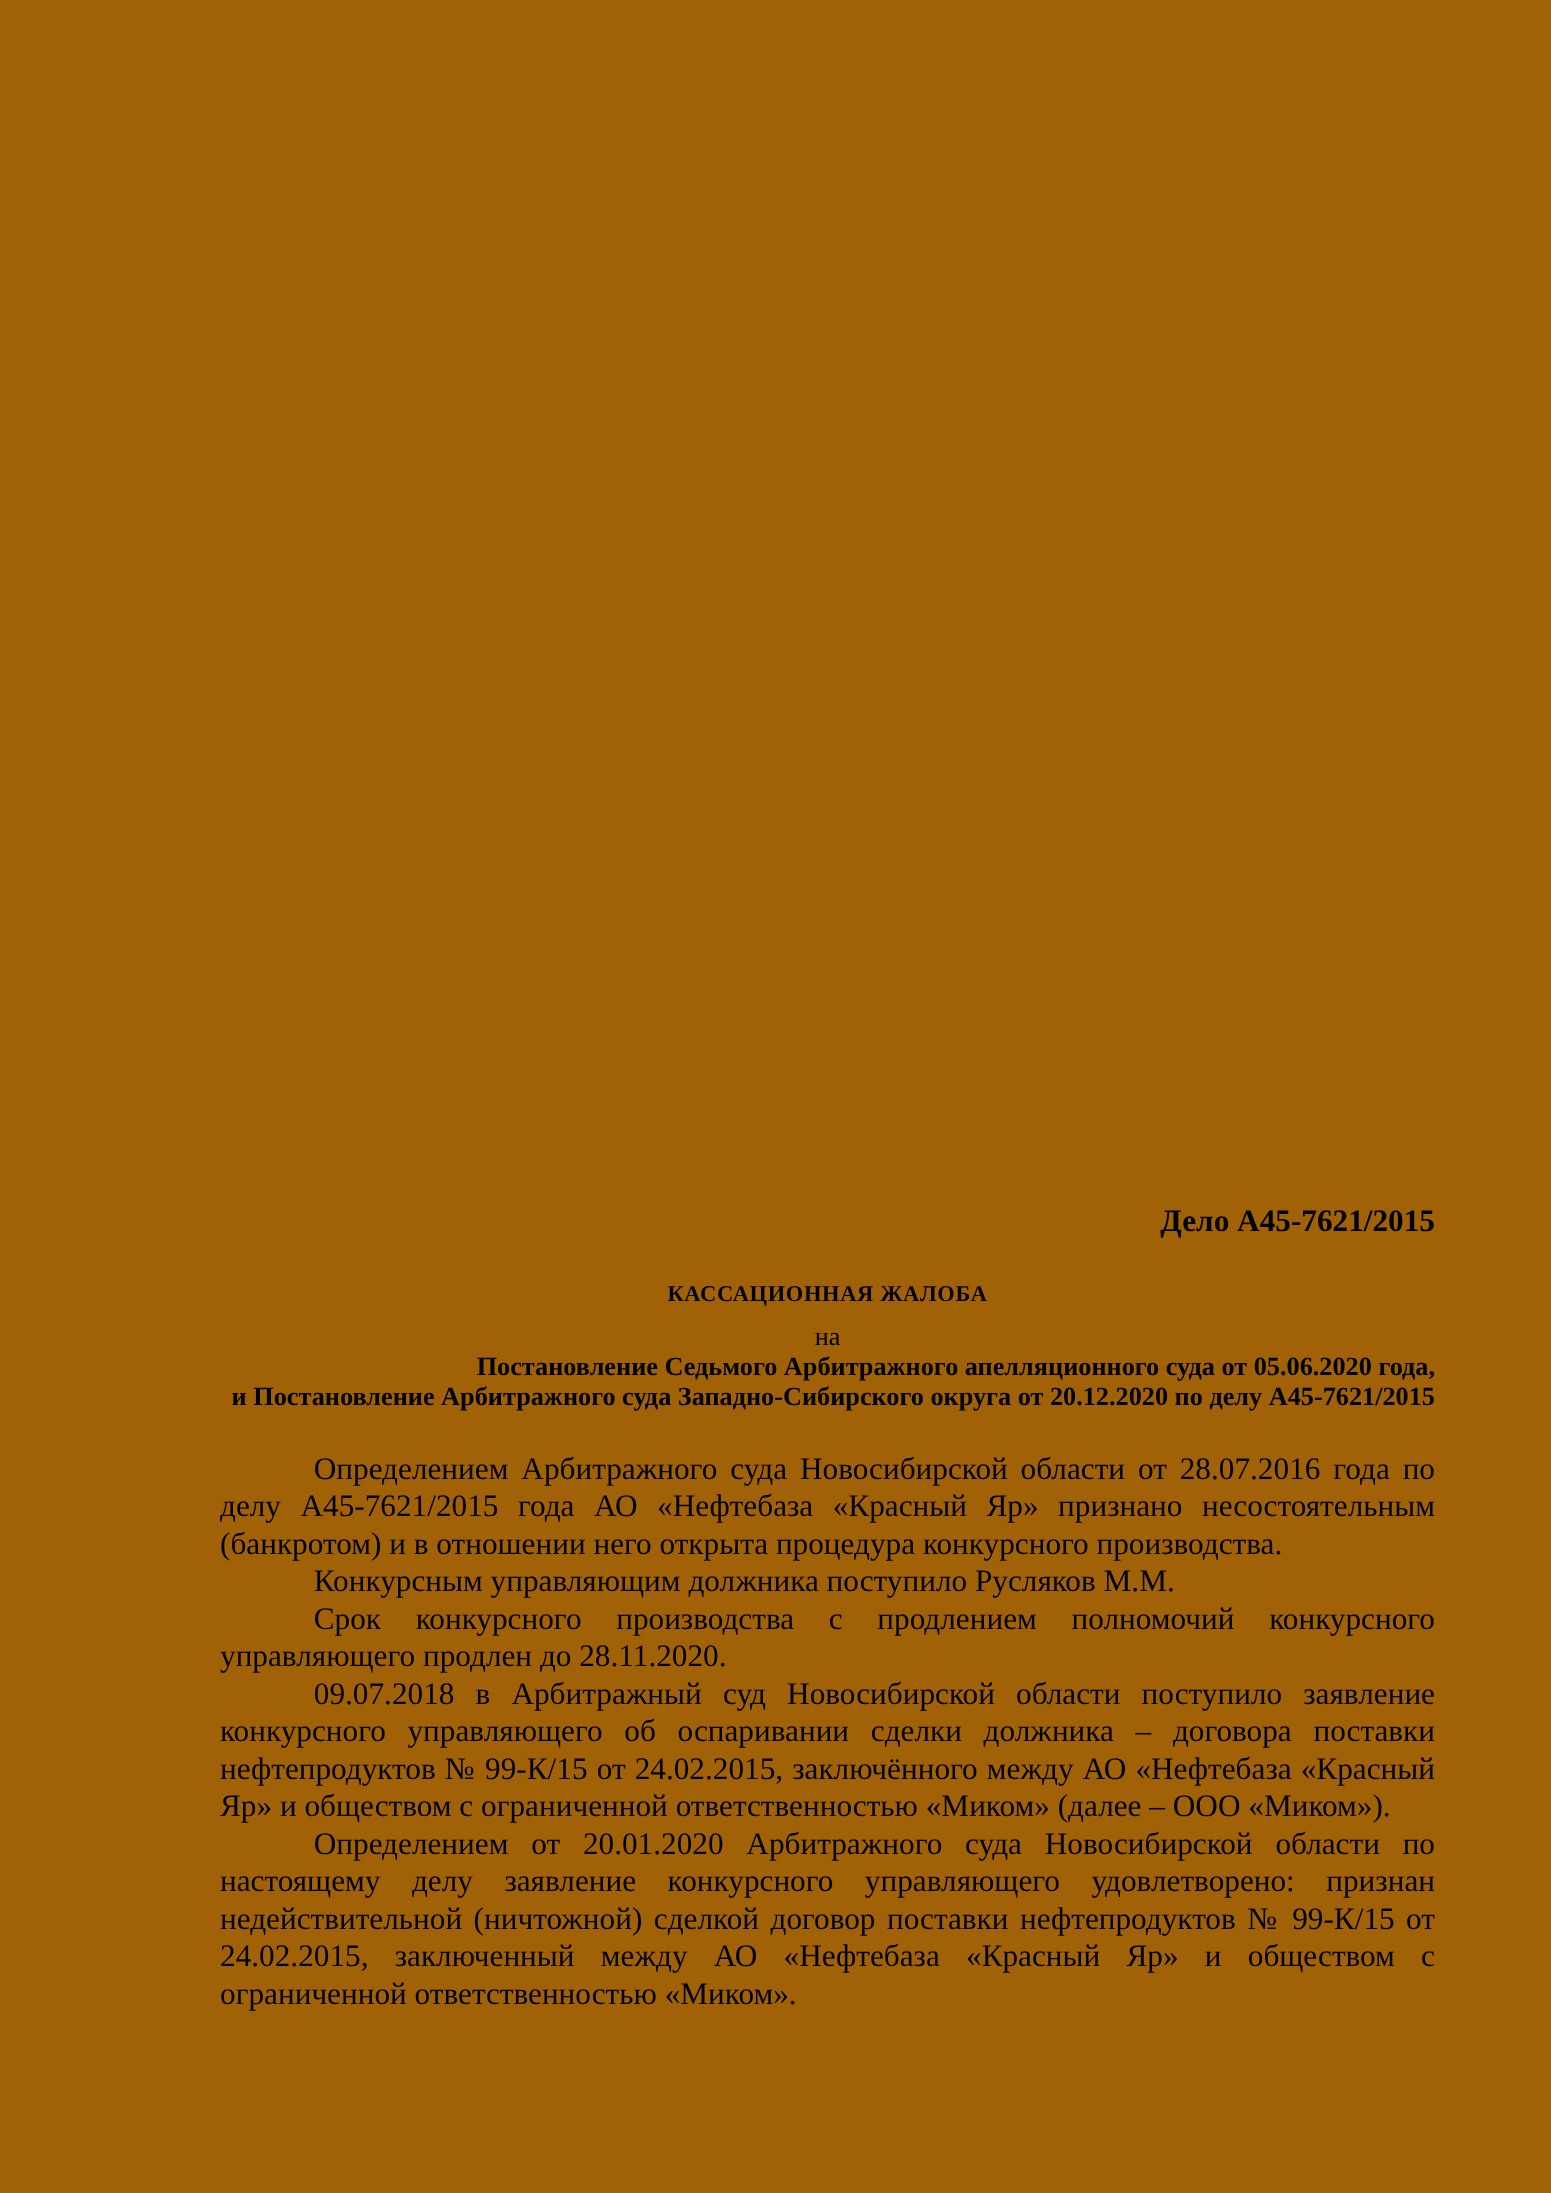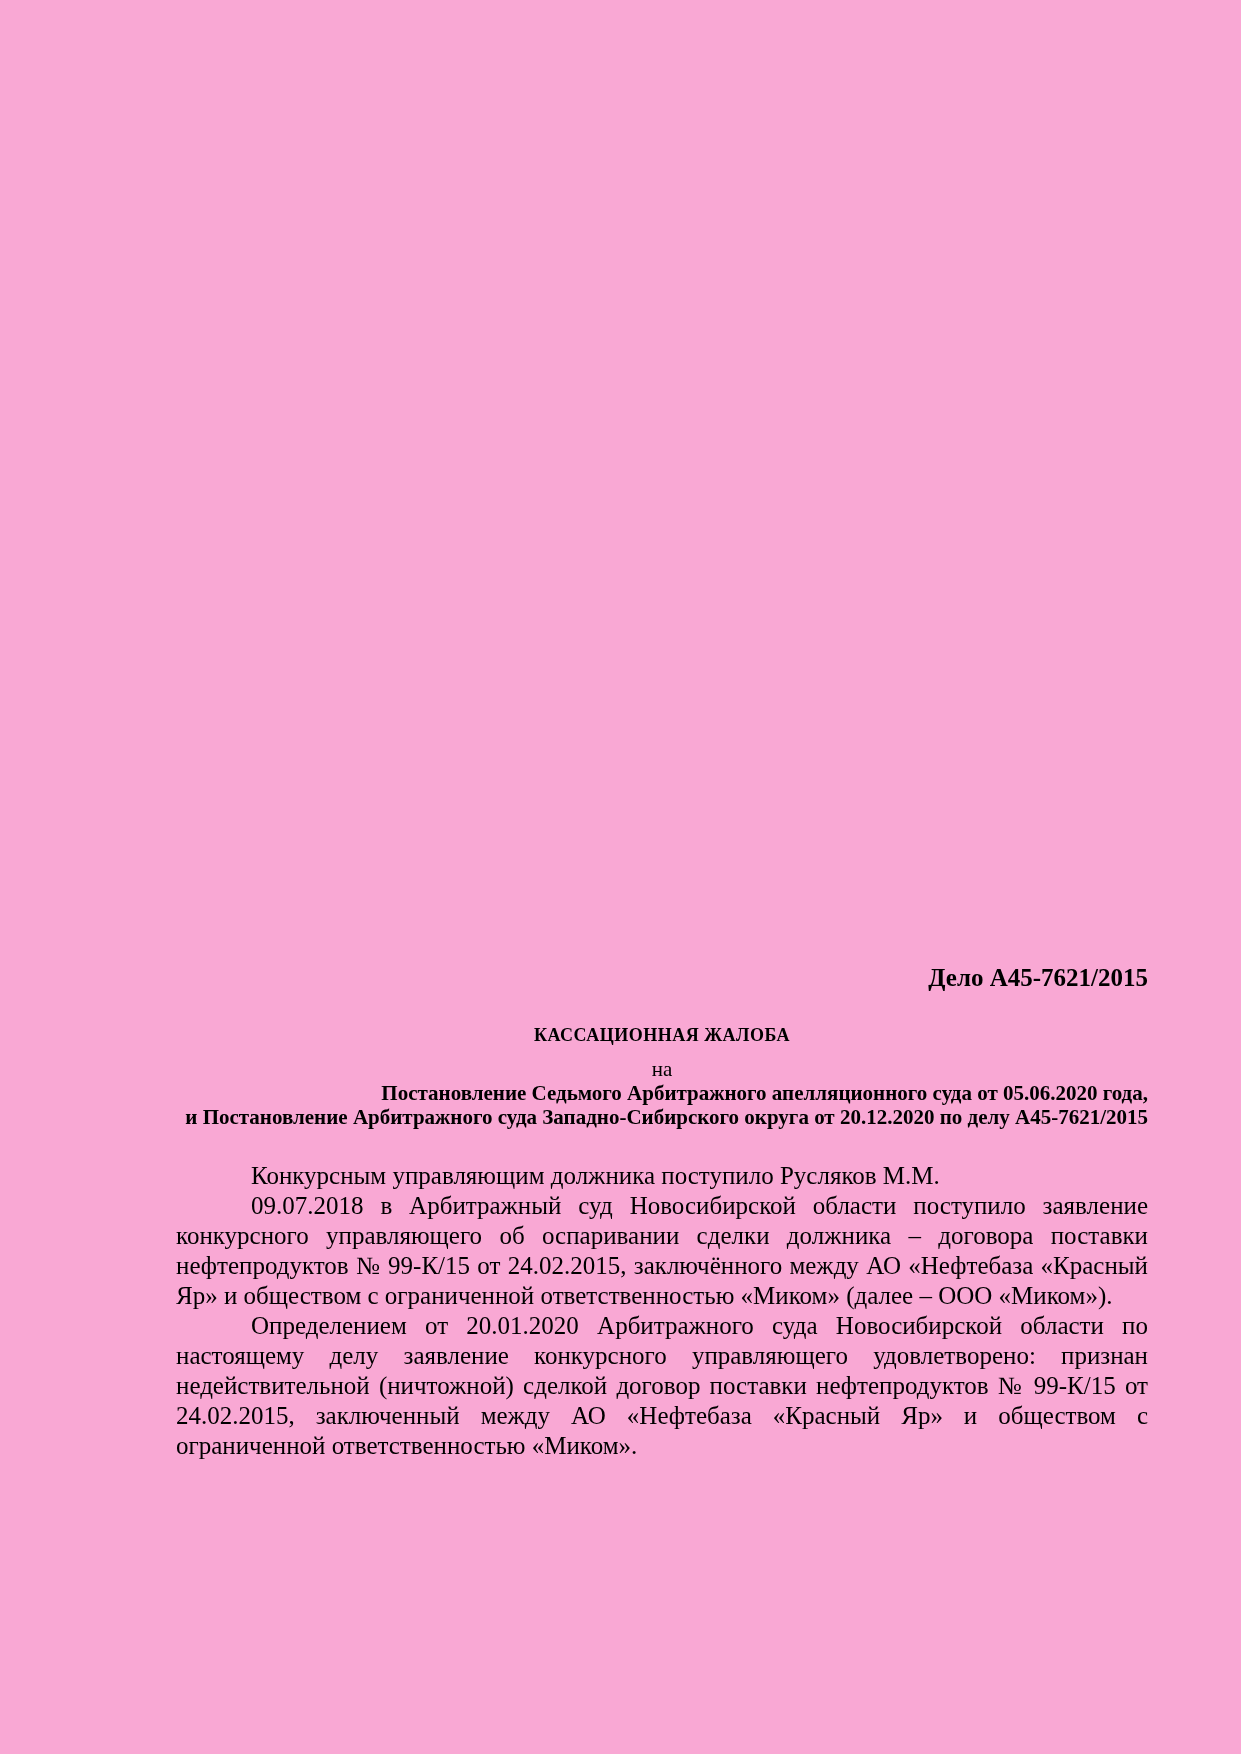--- a/index.html
+++ b/index.html
@@ -4,21 +4,21 @@
 <style>
   html, body {
     margin: 0;
     padding: 0;
     background: #ffffff;
   }
   .page {
     position: relative;
     width: 1241px;
     height: 1754px;
-    background: #f9a8d4;
+    background: #a16207;
     font-family: "Liberation Serif", "DejaVu Serif", serif;
     color: #000000;
     overflow: hidden;
   }
   .content {
     position: absolute;
     left: 176px;
     right: 93px;
     top: 963px;
   }
@@ -71,19 +71,21 @@
 
     <div class="doc-title">КАССАЦИОННАЯ ЖАЛОБА</div>
 
     <div class="doc-preposition">на</div>
 
     <div class="doc-subtitle">Постановление Седьмого Арбитражного апелляционного суда от 05.06.2020 года,</div>
 
     <div class="doc-subtitle">и Постановление Арбитражного суда Западно-Сибирского округа от 20.12.2020 по делу А45-7621/2015</div>
 
     <div class="body-text">
+      <p>Определением Арбитражного суда Новосибирской области от 28.07.2016 года по делу А45-7621/2015 года АО «Нефтебаза «Красный Яр» признано несостоятельным (банкротом) и в отношении него открыта процедура конкурсного производства.</p>
       <p>Конкурсным управляющим должника поступило Русляков М.М.</p>
+      <p>Срок конкурсного производства с продлением полномочий конкурсного управляющего продлен до 28.11.2020.</p>
       <p>09.07.2018 в Арбитражный суд Новосибирской области поступило заявление конкурсного управляющего об оспаривании сделки должника – договора поставки нефтепродуктов № 99-К/15 от 24.02.2015, заключённого между АО «Нефтебаза «Красный Яр» и обществом с ограниченной ответственностью «Миком» (далее – ООО «Миком»).</p>
       <p>Определением от 20.01.2020 Арбитражного суда Новосибирской области по настоящему делу заявление конкурсного управляющего удовлетворено: признан недействительной (ничтожной) сделкой договор поставки нефтепродуктов № 99-К/15 от 24.02.2015, заключенный между АО «Нефтебаза «Красный Яр» и обществом с ограниченной ответственностью «Миком».</p>
     </div>
 
   </div>
 </div>
 
 </body></html>

